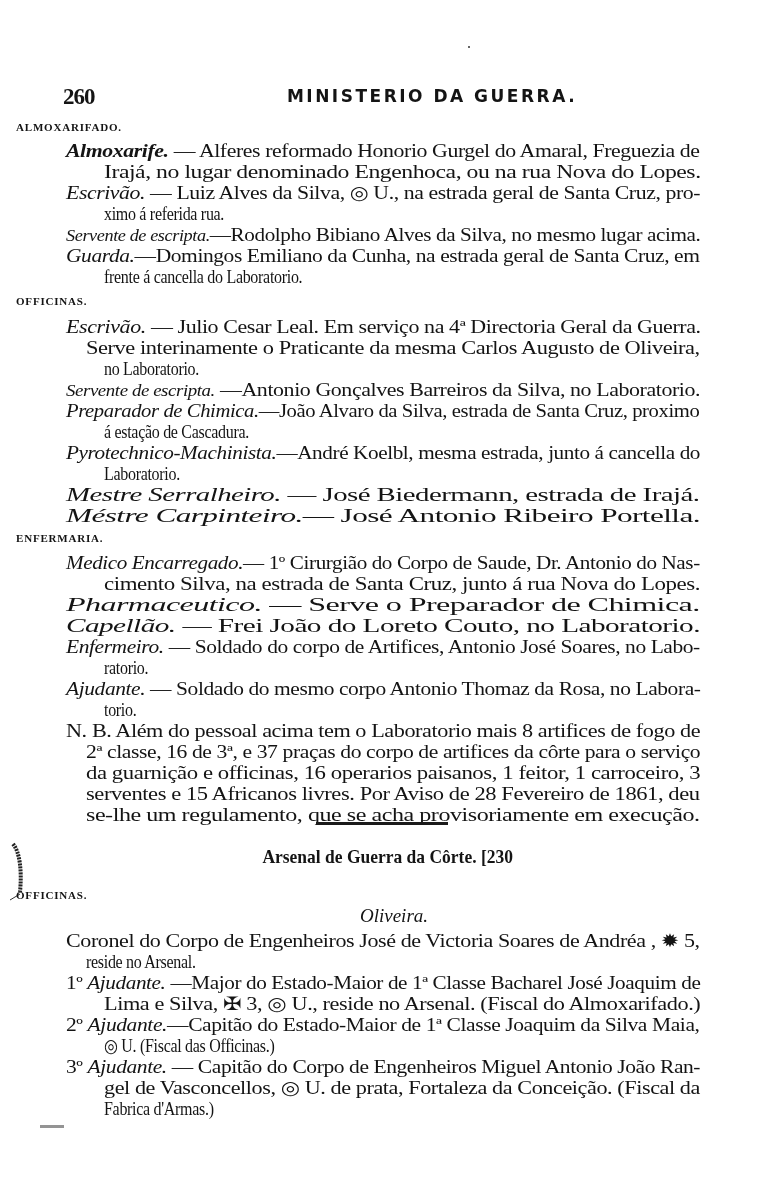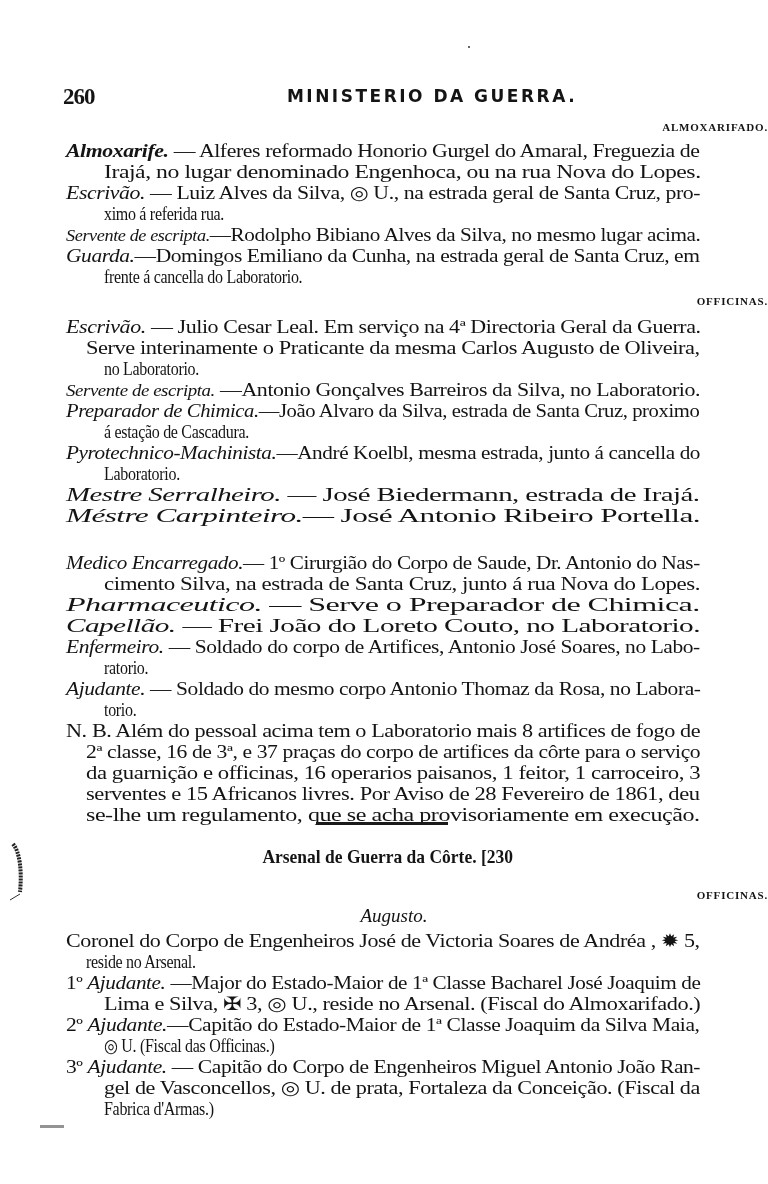--- a/index.html
+++ b/index.html
@@ -2,21 +2,21 @@
 <html><head>
 <meta charset="utf-8">
 <style>
   html, body { margin: 0; padding: 0; background: #ffffff; }
   body { width: 768px; height: 1184px; position: relative; overflow: hidden;
          font-family: "DejaVu Serif", "Liberation Serif", serif; color: #141414; }
   .page { position: absolute; left: 0; top: 0; width: 768px; height: 1184px; }
   .abs { position: absolute; white-space: nowrap; }
   .pagenum { left: 63px; top: 84px; font-size: 23px; font-weight: bold; font-family: "Liberation Serif", serif; letter-spacing: -1px; }
   .running { left: 0; width: 768px; text-align: center; top: 86px; font-size: 17px; font-weight: bold; letter-spacing: 2.5px; font-family: "DejaVu Sans", sans-serif; padding-left: 16px; box-sizing: border-box; margin-left: 40px; }
-  .sechead { left: 0; width: 768px; text-align: right; font-size: 11px; font-weight: bold; letter-spacing: 0.8px; font-family: "Liberation Serif", serif; padding-left: 16px; box-sizing: border-box; }
+  .sechead { left: 0; width: 768px; text-align: left; font-size: 11px; font-weight: bold; letter-spacing: 0.8px; font-family: "Liberation Serif", serif; padding-left: 16px; box-sizing: border-box; }
   .line { position: absolute; left: 66px; font-family: "Liberation Serif", serif; font-size: 18.6px; white-space: nowrap; letter-spacing: -0.35px; transform-origin: left top; }
   .line.indent { left: 104px; }
   .line.indent2 { left: 86px; }
   .line.nb { left: 86px; }
   .role { font-style: italic; }
   .bold { font-weight: bold; }
   .rule { position: absolute; left: 316px; top: 822px; width: 132px; height: 3px; background: #1a1a1a; }
   .arsenal { left: 0; width: 768px; text-align: center; top: 846px; font-size: 19px; font-weight: bold; font-family: "Liberation Serif", serif; padding-left: 8px; box-sizing: border-box; transform: scaleX(0.92); }
   .director { left: 0; width: 768px; text-align: center; top: 905px; font-size: 19px; font-style: italic; font-family: "Liberation Serif", serif; padding-left: 20px; box-sizing: border-box; }
   .margin-mark { position: absolute; left: 8px; top: 842px; width: 18px; height: 60px; }
@@ -47,20 +47,21 @@
   <div class="line indent2" style="top: 337px; transform: scaleX(1.204);"><span>Serve interinamente o Praticante da mesma Carlos Augusto de Oliveira,</span></div>
   <div class="line indent" style="top: 358px; transform: scaleX(0.86);"><span>no Laboratorio.</span></div>
   <div class="line" style="top: 379px; transform: scaleX(1.178);"><span class="role" style="font-size:16px">Servente de escripta.</span><span> —Antonio Gonçalves Barreiros da Silva, no Laboratorio.</span></div>
   <div class="line" style="top: 400px; transform: scaleX(1.108);"><span class="role">Preparador de Chimica.</span><span>—João Alvaro da Silva, estrada de Santa Cruz, proximo</span></div>
   <div class="line indent" style="top: 421px; transform: scaleX(0.86);"><span>á estação de Cascadura.</span></div>
   <div class="line" style="top: 442px; transform: scaleX(1.14);"><span class="role">Pyrotechnico-Machinista.</span><span>—André Koelbl, mesma estrada, junto á cancella do</span></div>
   <div class="line indent" style="top: 463px; transform: scaleX(0.86);"><span>Laboratorio.</span></div>
   <div class="line" style="top: 484px; transform: scaleX(1.55);"><span class="role">Mestre Serralheiro.</span><span> — José Biedermann, estrada de Irajá.</span></div>
   <div class="line" style="top: 505px; transform: scaleX(1.682);"><span class="role">Méstre Carpinteiro.</span><span>— José Antonio Ribeiro Portella.</span></div>
 
+  <div class="abs sechead" style="top:532px">ENFERMARIA.</div>
 
   <div class="line" style="top: 552px; transform: scaleX(1.136);"><span class="role">Medico Encarregado.</span><span>— 1º Cirurgião do Corpo de Saude, Dr. Antonio do Nas-</span></div>
   <div class="line indent" style="top: 573px; transform: scaleX(1.231);"><span>cimento Silva, na estrada de Santa Cruz, junto á rua Nova do Lopes.</span></div>
   <div class="line" style="top: 594px; transform: scaleX(1.728);"><span class="role">Pharmaceutico.</span><span> — Serve o Preparador de Chimica.</span></div>
   <div class="line" style="top: 615px; transform: scaleX(1.573);"><span class="role">Capellão.</span><span> — Frei João do Loreto Couto, no Laboratorio.</span></div>
   <div class="line" style="top: 636px; transform: scaleX(1.153);"><span class="role">Enfermeiro.</span><span> — Soldado do corpo de Artifices, Antonio José Soares, no Labo-</span></div>
   <div class="line indent" style="top: 657px; transform: scaleX(0.86);"><span>ratorio.</span></div>
   <div class="line" style="top: 678px; transform: scaleX(1.153);"><span class="role">Ajudante.</span><span> — Soldado do mesmo corpo Antonio Thomaz da Rosa, no Labora-</span></div>
   <div class="line indent" style="top: 699px; transform: scaleX(0.86);"><span>torio.</span></div>
 
@@ -72,21 +73,21 @@
 
   <div class="rule"></div>
 
   <svg class="margin-mark" viewBox="0 0 18 60">
     <path d="M5 2 C12 10, 14 30, 12 50" stroke="#222" stroke-width="4" fill="none" stroke-dasharray="2 1"></path>
     <path d="M12 52 L2 58" stroke="#333" stroke-width="1" fill="none"></path>
   </svg>
 
   <div class="abs arsenal">Arsenal de Guerra da Côrte. [230</div>
   <div class="abs sechead" style="top:889px">OFFICINAS.</div>
-  <div class="abs director">Augusto.</div>
+  <div class="abs director">Oliveira.</div>
 
   <div class="line" style="top: 930px; transform: scaleX(1.185);"><span>Coronel do Corpo de Engenheiros José de Victoria Soares de Andréa , ✹ 5,</span></div>
   <div class="line indent2" style="top: 951px; transform: scaleX(0.86);"><span>reside no Arsenal.</span></div>
   <div class="line" style="top: 972px; transform: scaleX(1.14);"><span>1º </span><span class="role">Ajudante.</span><span> —Major do Estado-Maior de 1ª Classe Bacharel José Joaquim de</span></div>
   <div class="line indent" style="top: 993px; transform: scaleX(1.197);"><span>Lima e Silva, ✠ 3, ◎ U., reside no Arsenal. (Fiscal do Almoxarifado.)</span></div>
   <div class="line" style="top: 1014px; transform: scaleX(1.157);"><span>2º </span><span class="role">Ajudante.</span><span>—Capitão do Estado-Maior de 1ª Classe Joaquim da Silva Maia,</span></div>
   <div class="line indent" style="top: 1035px; transform: scaleX(0.86);"><span>◎ U. (Fiscal das Officinas.)</span></div>
   <div class="line" style="top: 1056px; transform: scaleX(1.155);"><span>3º </span><span class="role">Ajudante.</span><span> — Capitão do Corpo de Engenheiros Miguel Antonio João Ran-</span></div>
   <div class="line indent" style="top: 1077px; transform: scaleX(1.192);"><span>gel de Vasconcellos, ◎ U. de prata, Fortaleza da Conceição. (Fiscal da</span></div>
   <div class="line indent" style="top: 1098px; transform: scaleX(0.86);"><span>Fabrica d'Armas.)</span></div>

